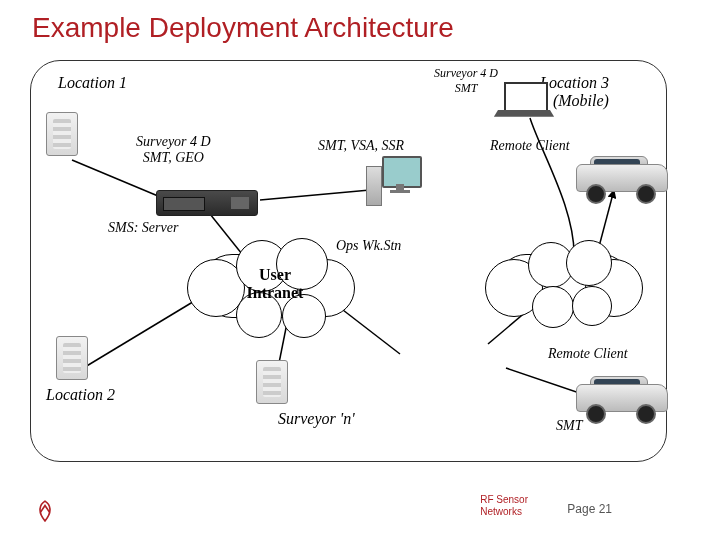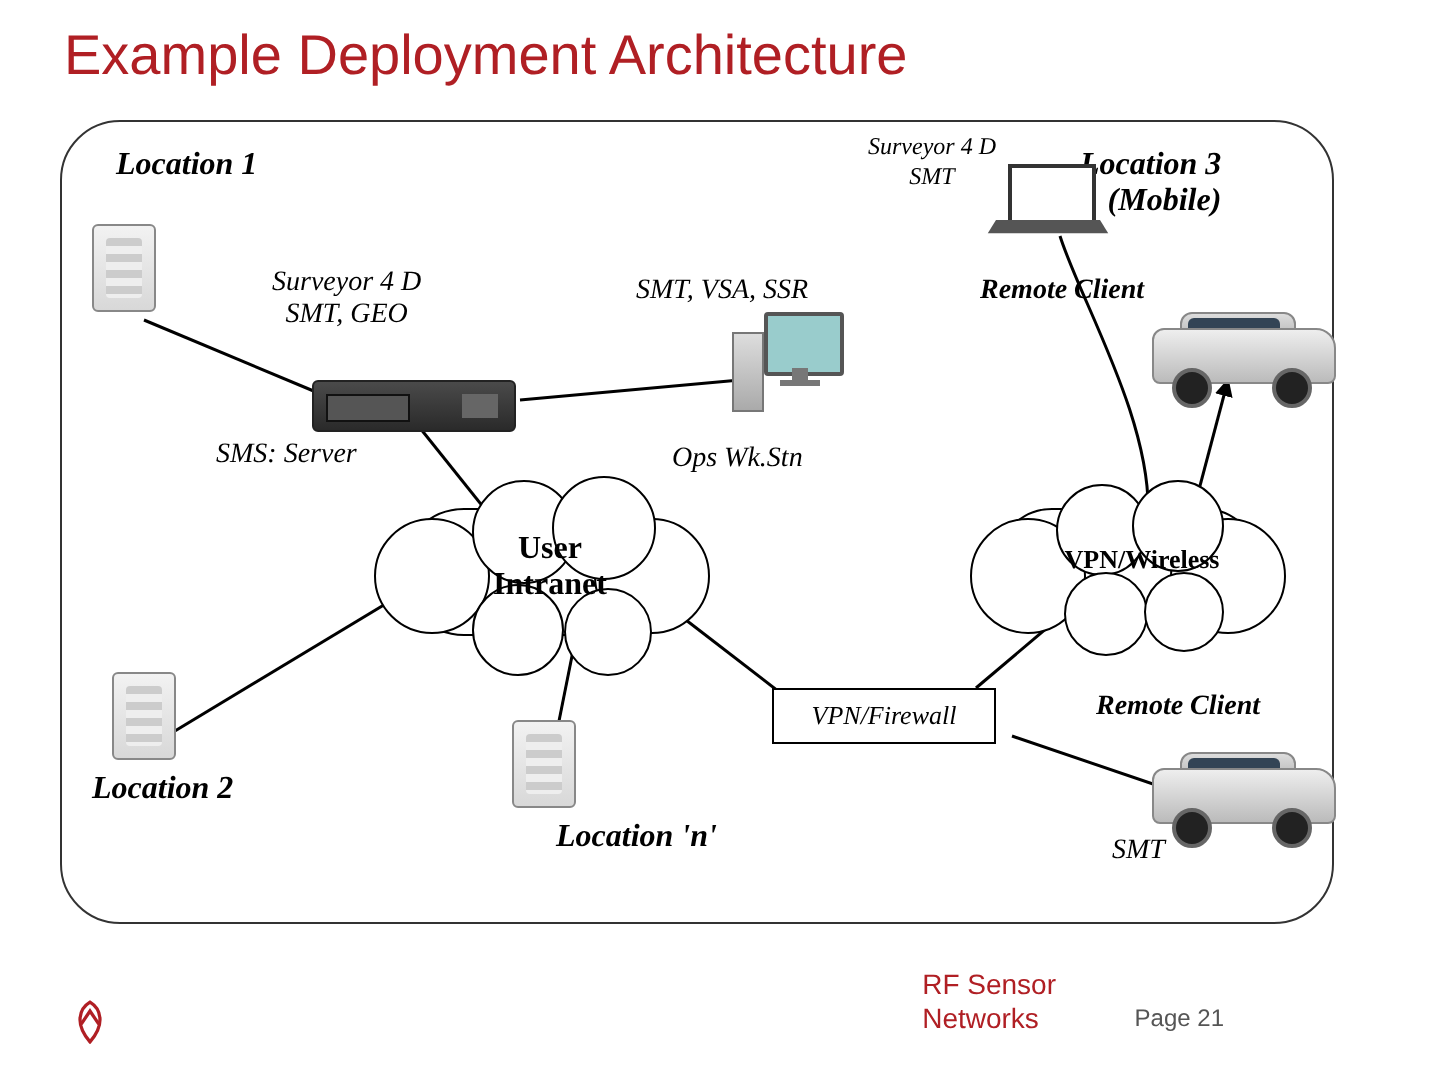--- a/index.html
+++ b/index.html
@@ -1,21 +1,21 @@
 <!DOCTYPE html>
 <html><head>
 <meta charset="utf-8">
 <style>
   html,body{margin:0;padding:0;width:720px;height:540px;font-family:Arial,Helvetica,sans-serif;background:#fff;overflow:hidden}
   .slide{position:relative;width:648px;height:540px}
   .title{position:absolute;left:32px;top:12px;font-size:28px;color:#b01f24;font-weight:400}
   
   .outer{position:absolute;left:30px;top:60px;width:635px;height:400px;border:1px solid #333;border-radius:30px}
   .lbl{position:absolute;font-family:Georgia,'Times New Roman',serif;font-style:italic;color:#000}
-  .lbl.b{font-weight:700}
+  .lbl.b{font-weight:400}
   .sm{font-size:12px}
   .md{font-size:14px}
   .lg{font-size:16px}
   
   .sensor{position:absolute;width:30px;height:42px;background:linear-gradient(#f2f2f2,#d8d8d8);border:1px solid #888;border-radius:3px}
   .sensor::before{content:"";position:absolute;left:6px;top:6px;width:18px;height:30px;background:repeating-linear-gradient(#ccc,#ccc 4px,#eee 4px,#eee 8px);border-radius:2px}
   
   .server{position:absolute;width:100px;height:24px;background:linear-gradient(#4a4a4a,#2a2a2a);border:1px solid #222;border-radius:3px}
   .server::before{content:"";position:absolute;left:6px;top:6px;width:40px;height:12px;background:#555;border:1px solid #111}
   .server::after{content:"";position:absolute;right:8px;top:6px;width:18px;height:12px;background:#666}
@@ -46,21 +46,21 @@
   .cloud-label{position:absolute;text-align:center;font-family:Georgia,serif;z-index:5;font-weight:700}
   
   .vpnbox{position:absolute;width:110px;height:26px;border:1.5px solid #000;background:#fff;text-align:center;line-height:26px;font-family:Georgia,serif;font-style:italic;font-size:13px}
   
   svg.wires{position:absolute;left:0;top:0;width:720px;height:540px;pointer-events:none}
   
   .logo{position:absolute;left:34px;bottom:18px;display:flex;align-items:center;gap:6px}
   .logo-mark{width:22px;height:22px}
   .logo-text{font-size:12px;color:#333;letter-spacing:1px}
   .logo-text b{font-weight:700}
-  .foot-r{position:absolute;right:120px;bottom:22px;font-size:14px;color:#b01f24;line-height:1.2}
+  .foot-r{position:absolute;right:120px;bottom:22px;font-size:10px;color:#b01f24;line-height:1.2}
   .pagenum{position:absolute;right:36px;bottom:24px;font-size:12px;color:#555}
 </style>
 </head>
 <body>
 
 <div class="slide">
   <div class="title">Example Deployment Architecture</div>
   <div class="outer"></div>
 
   <svg class="wires">
@@ -103,21 +103,21 @@
   <div class="server" style="left:156px;top:190px"></div>
   <div class="lbl md" style="left:108px;top:220px">SMS: Server</div>
 
   <div class="lbl md" style="left:318px;top:138px">SMT, VSA, SSR</div>
   <div class="desktop" style="left:366px;top:156px">
     <div class="tower"></div>
       <div class="mon"></div>
       <div class="stand"></div>
       <div class="base"></div>
   </div>
-  <div class="lbl md" style="left:336px;top:222px">Ops Wk.Stn</div>
+  <div class="lbl md" style="left:336px;top:238px">Ops Wk.Stn</div>
 
   <div class="lbl sm" style="left:434px;top:66px;text-align:center">
     <span>Surveyor 4 D</span><br>
     <span>SMT</span>
   </div>
 
   <div class="lbl b lg" style="left:540px;top:74px;text-align:right">
     <span>Location 3</span><br>
     <span>(Mobile)</span>
   </div>
@@ -142,39 +142,37 @@
   <div class="cloud-bump" style="left:236px;top:292px;width:44px;height:44px"></div>
   <div class="cloud-bump" style="left:282px;top:294px;width:42px;height:42px"></div>
   <div class="cloud-label" style="left:232px;top:266px;width:86px;font-size:16px;white-space:pre-line">User
 Intranet</div>
 
   <div class="cloud big" style="left:498px;top:254px;width:130px;height:54px"></div>
   <div class="cloud-bump" style="left:528px;top:242px;width:44px;height:44px"></div>
   <div class="cloud-bump" style="left:566px;top:240px;width:44px;height:44px"></div>
   <div class="cloud-bump" style="left:532px;top:286px;width:40px;height:40px"></div>
   <div class="cloud-bump" style="left:572px;top:286px;width:38px;height:38px"></div>
-  <div class="cloud-label" style="left:516px;top:272px;width:110px;font-size:13px">VPN/Wireless</div>
 
-  <div class="vpnbox" style="left:386px;top:344px">VPN/Firewall</div>
 
   <div class="lbl b md" style="left:548px;top:346px">Remote Client</div>
   <div class="car" style="left:576px;top:376px">
     <div class="cab"></div>
       <div class="win"></div>
       <div class="body"></div>
       <div class="w1"></div>
       <div class="w2"></div>
   </div>
   <div class="lbl md" style="left:556px;top:418px">SMT</div>
 
   <div class="sensor" style="left:56px;top:336px"></div>
   <div class="lbl b lg" style="left:46px;top:386px">Location 2</div>
 
   <div class="sensor" style="left:256px;top:360px"></div>
-  <div class="lbl b lg" style="left:278px;top:410px">Location 'n'</div>
+  <div class="lbl b lg" style="left:278px;top:410px">Surveyor 'n'</div>
 
   <div class="logo">
     <svg class="logo-mark" viewBox="0 0 40 40">
       <path d="M20 2 C30 8 34 22 20 38 C6 22 10 8 20 2 Z" fill="none" stroke="#b01f24" stroke-width="3"></path>
       <path d="M12 22 L20 10 L28 22" fill="none" stroke="#b01f24" stroke-width="3"></path>
     </svg>
   </div>
   <div class="foot-r" style="white-space:pre-line">RF Sensor
 Networks</div>
   <div class="pagenum">Page 21</div>

